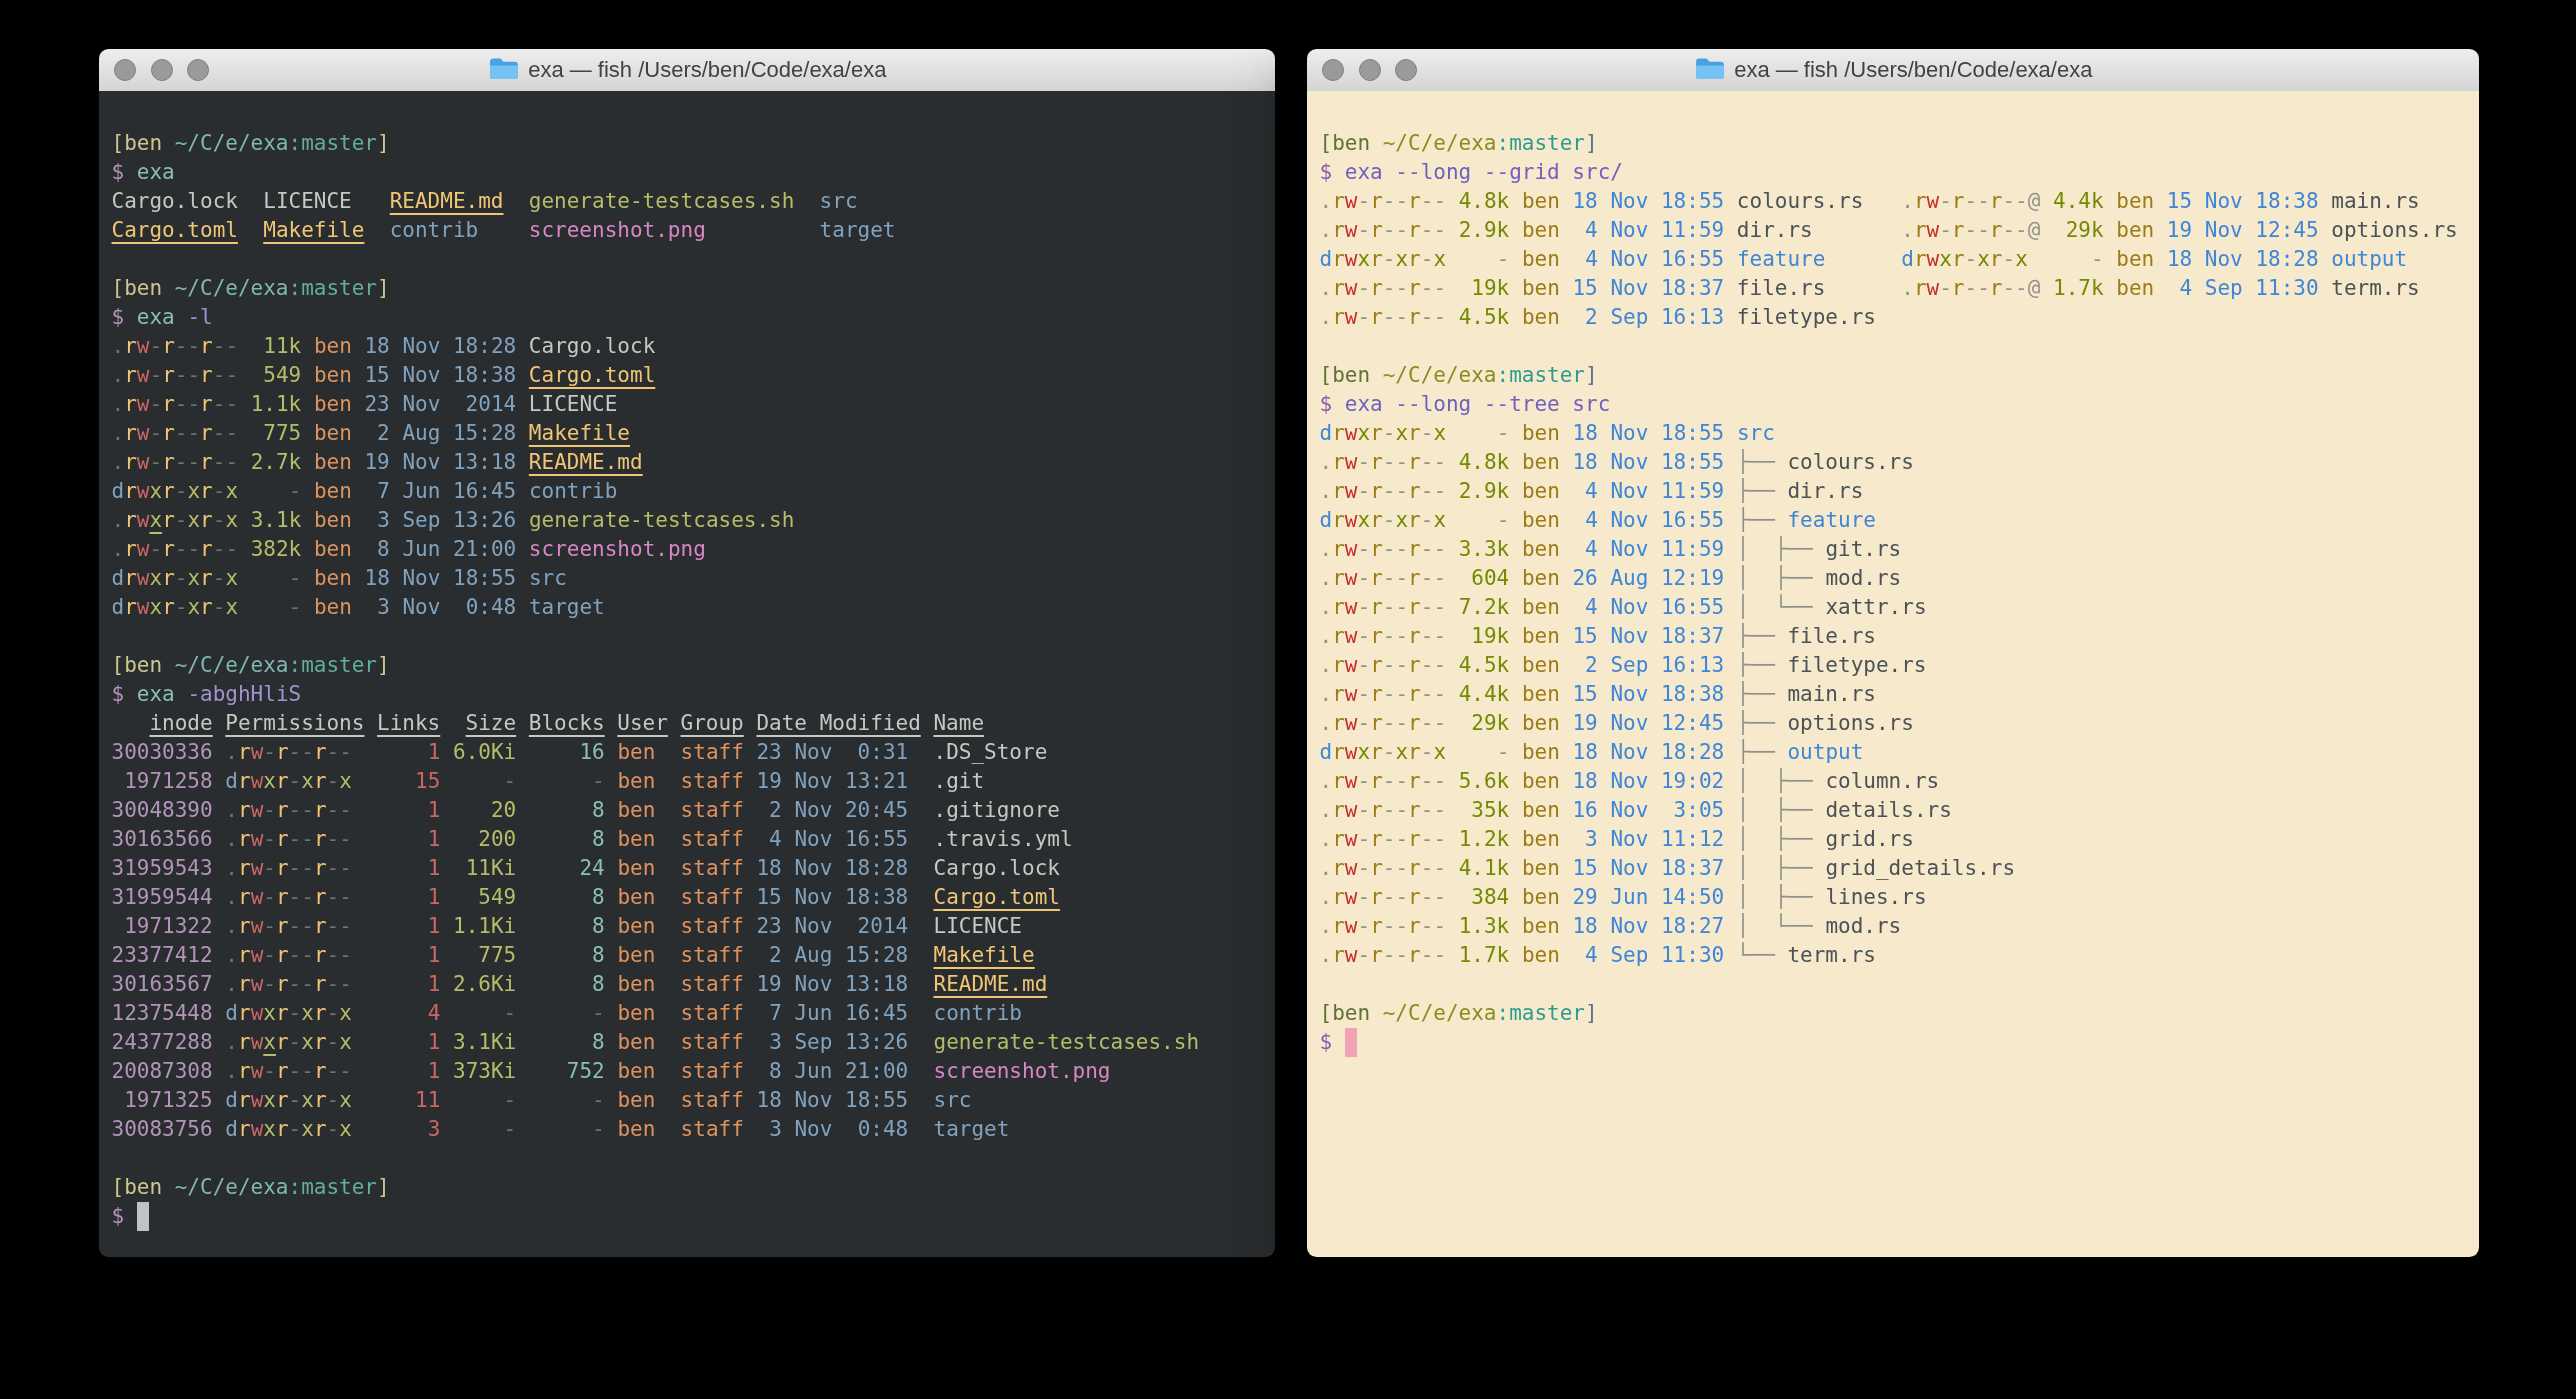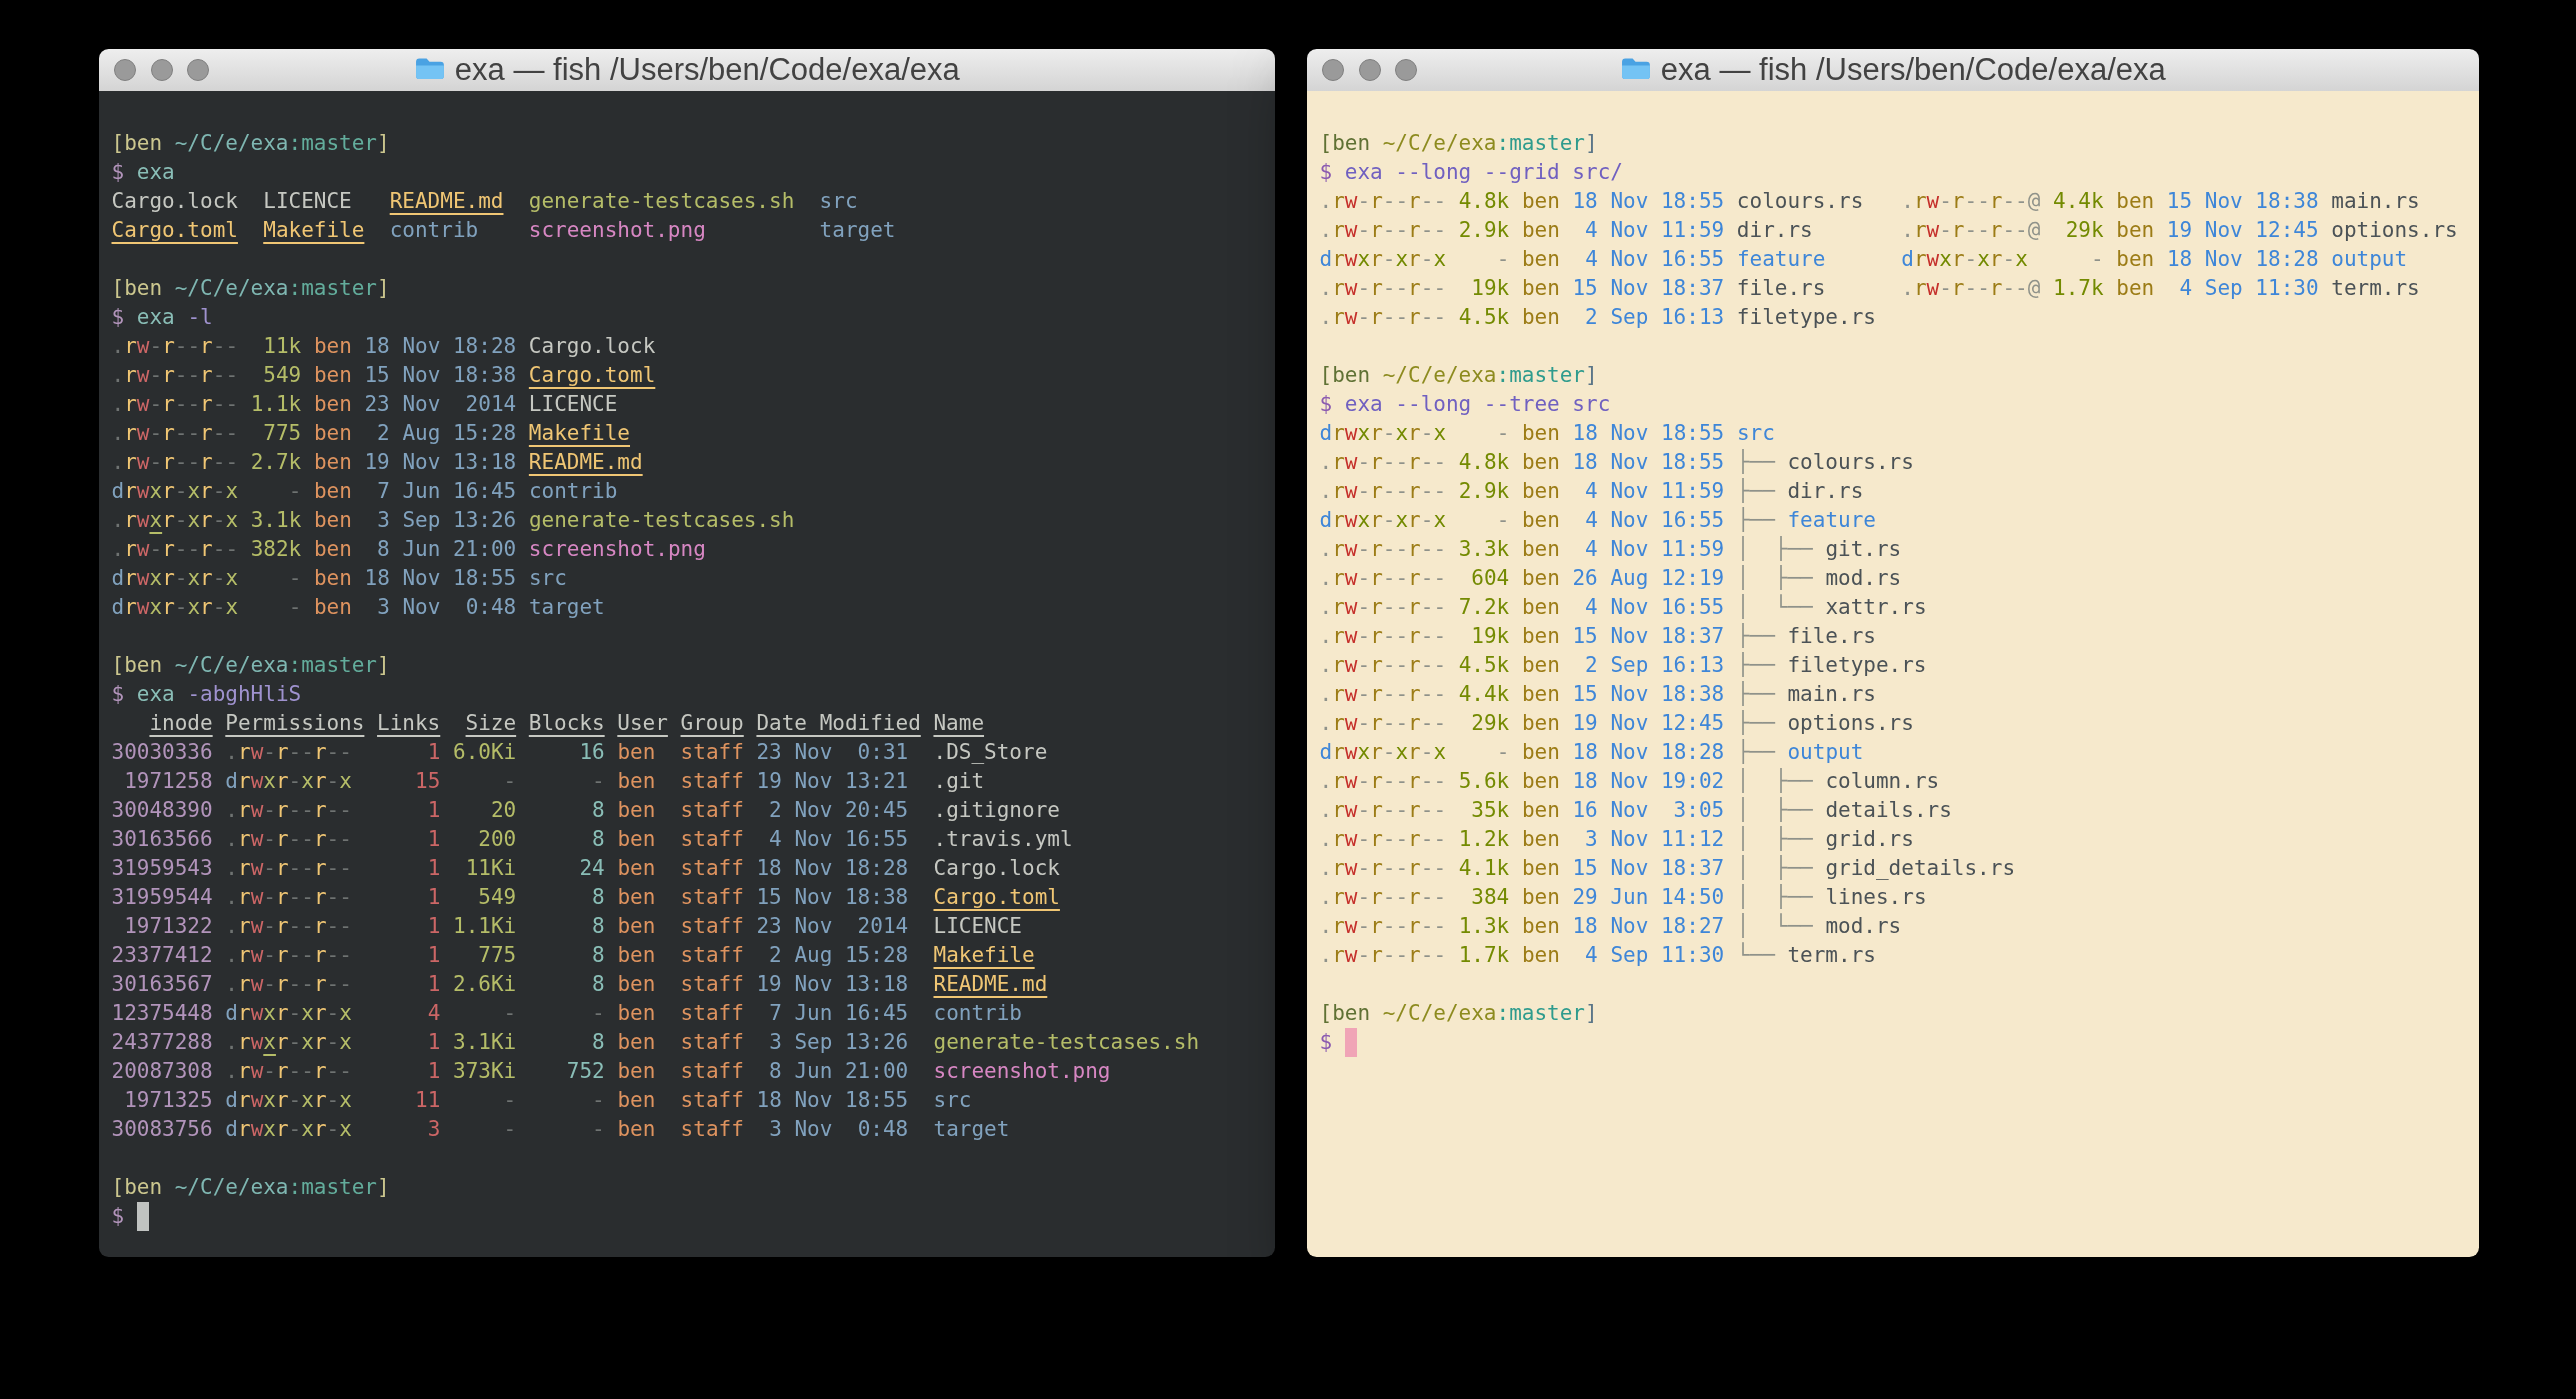--- a/index.html
+++ b/index.html
@@ -17,21 +17,21 @@
   .titlebar{
     height:42px;position:relative;
     background:linear-gradient(#eeeeee,#d4d4d4);
     border-bottom:1px solid #9f9f9f;
     display:flex;align-items:center;justify-content:center;
     font-family:"Liberation Sans",sans-serif;
   }
   .traffic{position:absolute;left:15.3px;top:0;height:42px;display:flex;align-items:center;gap:14.4px;}
   .tl-btn{width:22px;height:22px;border-radius:50%;background:#9a9a9a;border:1px solid #7f7f7f;box-sizing:border-box;}
   .title-wrap{display:flex;align-items:center;gap:9.6px;}
-  .title-text{font-size:31px;color:#424242;}
+  .title-text{font-size:22px;color:#424242;}
   .folder-icon{display:inline-block;}
   .term{
     position:absolute;left:0;right:0;top:42px;bottom:0;
     padding:38px 12.5px 9.6px 12.5px;
     font-size:21px;white-space:pre;
   }
   #win-left .term{background:#2a2d2f;color:#c6c8c2;}
   #win-right .term{background:#f6e9cc;color:#4b5256;}
   .tline{height:29px;line-height:29px;}
   .tline span{text-underline-offset:4.8px;}

